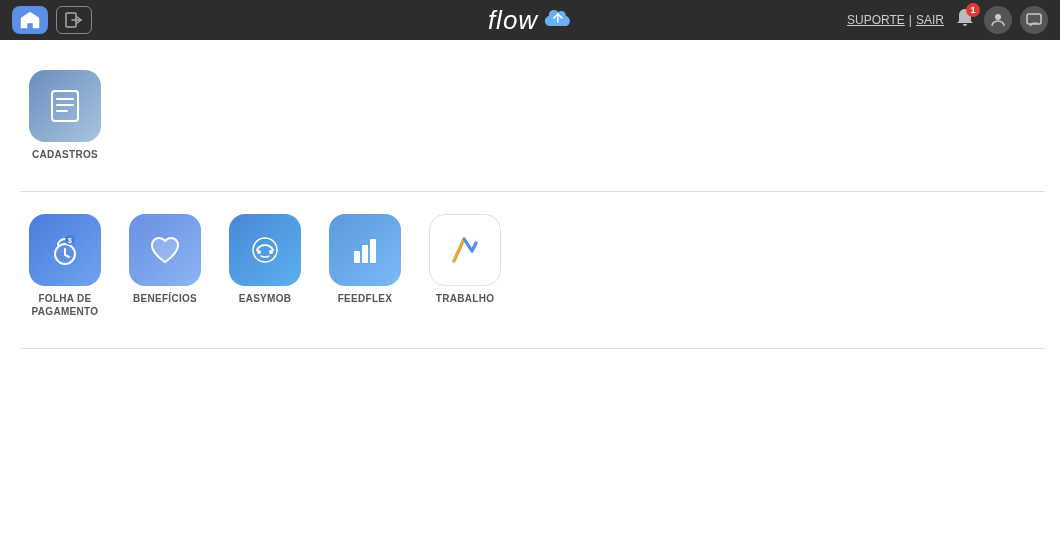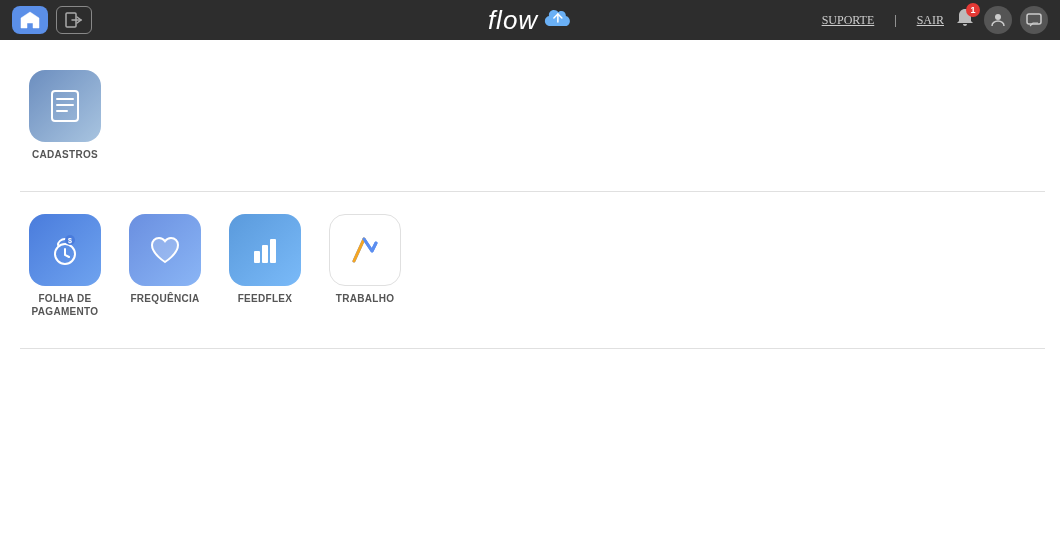--- a/index.html
+++ b/index.html
@@ -61,24 +61,23 @@
       font-size: 18px;
     }
     .header-right {
       display: flex;
       align-items: center;
       gap: 10px;
     }
     .header-links {
       display: flex;
       align-items: center;
-      gap: 20px;
+      gap: 4px;
       color: #ccc;
       font-size: 12px;
-      font-family: Liberation Serif, serif;
     }
     .header-link {
       color: #ccc;
       text-decoration: underline;
       cursor: pointer;
       font-size: 12px;
     }
     .header-icons {
       display: flex;
       align-items: center;
@@ -273,24 +272,36 @@
         <span class="app-label">FOLHA DE<br>PAGAMENTO</span>
       </div>
 
 
       <div class="app-item">
         <div class="app-icon icon-beneficios">
           <svg width="42" height="42" viewBox="0 0 42 42" fill="none">
             <path d="M21 33C21 33 8 25 8 16C8 12 11 9 15 9C17.5 9 19.7 10.3 21 12.2C22.3 10.3 24.5 9 27 9C31 9 34 12 34 16C34 25 21 33 21 33Z" stroke="white" stroke-width="2" fill="rgba(255,255,255,0.2)"></path>
           </svg>
         </div>
-        <span class="app-label">FREQUÊNCIA</span>
-      </div>
-
-
+        <span class="app-label">BENEFÍCIOS</span>
+      </div>
+
+
+      <div class="app-item">
+        <div class="app-icon icon-easymob">
+          <svg width="42" height="42" viewBox="0 0 42 42" fill="none">
+            <circle cx="21" cy="21" r="12" stroke="white" stroke-width="1.5"></circle>
+            <path d="M13 21C13 21 15 16 21 16C27 16 29 21 29 21" stroke="white" stroke-width="2" stroke-linecap="round"></path>
+            <circle cx="15" cy="23" r="2" fill="white"></circle>
+            <circle cx="27" cy="23" r="2" fill="white"></circle>
+            <path d="M17 27C18.3 28.3 23.7 28.3 25 27" stroke="white" stroke-width="1.5" stroke-linecap="round"></path>
+          </svg>
+        </div>
+        <span class="app-label">EASYMOB</span>
+      </div>
 
       <div class="app-item">
         <div class="app-icon icon-analytics">
           <svg width="42" height="42" viewBox="0 0 42 42" fill="none">
             <rect x="10" y="22" width="6" height="12" rx="1" fill="white"></rect>
             <rect x="18" y="16" width="6" height="18" rx="1" fill="white"></rect>
             <rect x="26" y="10" width="6" height="24" rx="1" fill="white"></rect>
           </svg>
         </div>
         <span class="app-label">FEEDFLEX</span>

